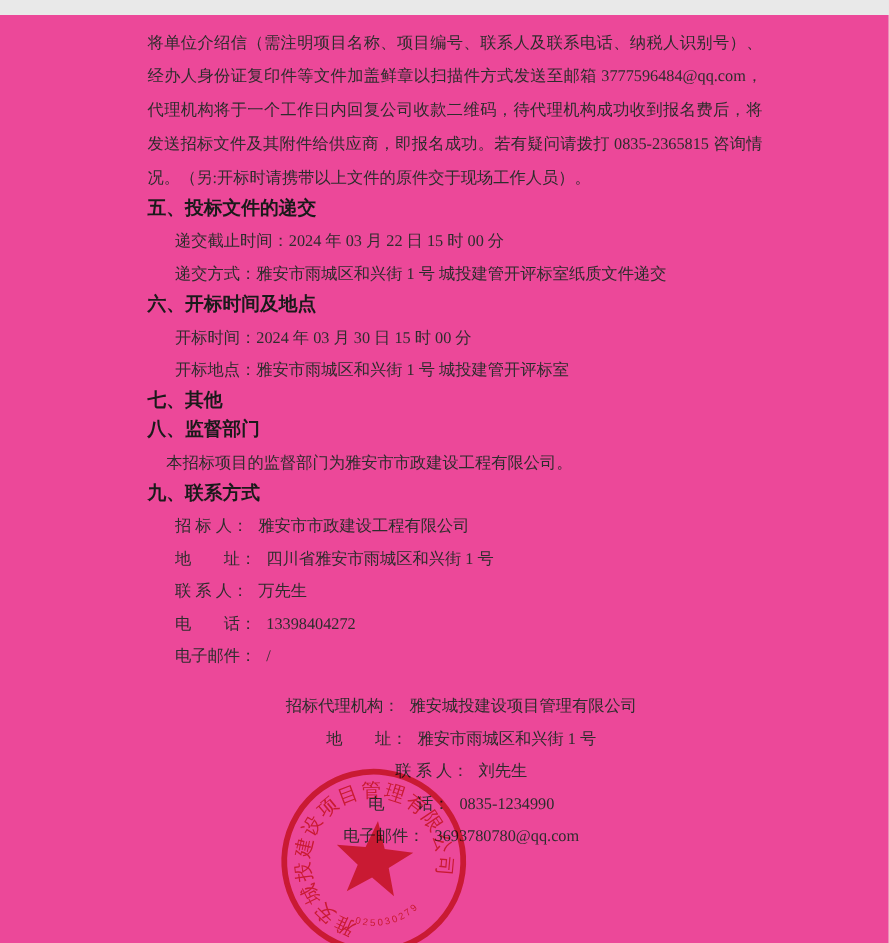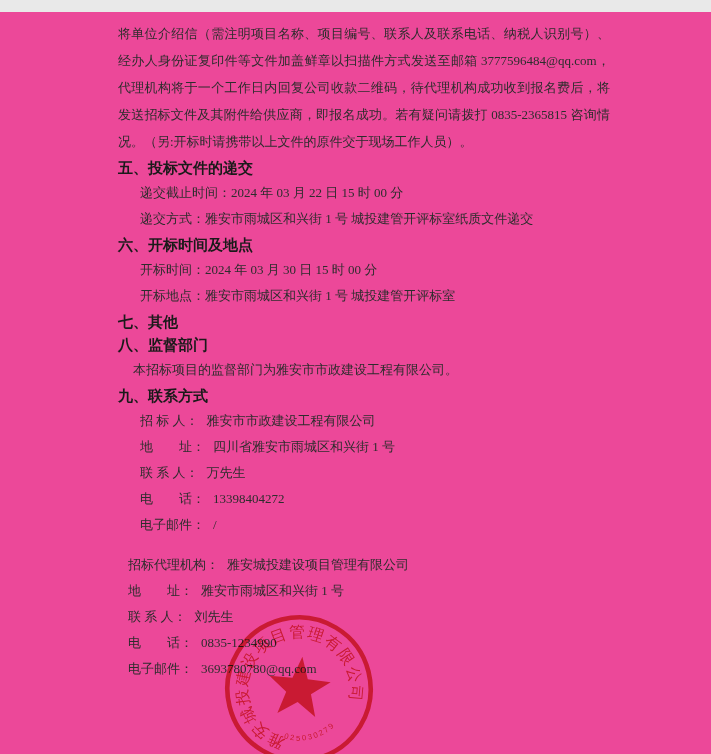--- a/index.html
+++ b/index.html
@@ -17,21 +17,21 @@
     left:118px;top:8px;
     width:492px;
   }
   .para{
     font-size:13px;
     line-height:27px;
     text-align:justify;
     margin:0;
   }
   .sec-heading{
-    font-family:Liberation Sans, sans-serif;
+    font-family:Liberation Serif, serif;
     font-weight:700;
     font-size:15px;
     line-height:21px;
     color:#1a1a1a;
     margin:2px 0 2px 0;
   }
   .sub-line{
     font-size:13px;
     line-height:26px;
     margin-left:22px;
@@ -44,21 +44,21 @@
     text-indent:2em;
     margin:0;
   }
   .sec-para-short{
     font-size:13px;
     line-height:26px;
     margin:0;
     text-indent:15px;
   }
   .contact-block{margin-left:22px;}
-  .agency-block{margin-left:10px;margin-top:14px;}
+  .agency-block{margin-left:10px;margin-top:14px;text-align:center;}
   .c-row{
     font-size:13px;
     line-height:26px;
     white-space:nowrap;
   }
   .c-label{display:inline-block;}
   .c-val{margin-left:8px;}
   .seal{
     position:absolute;
     left:222px;top:600px;

